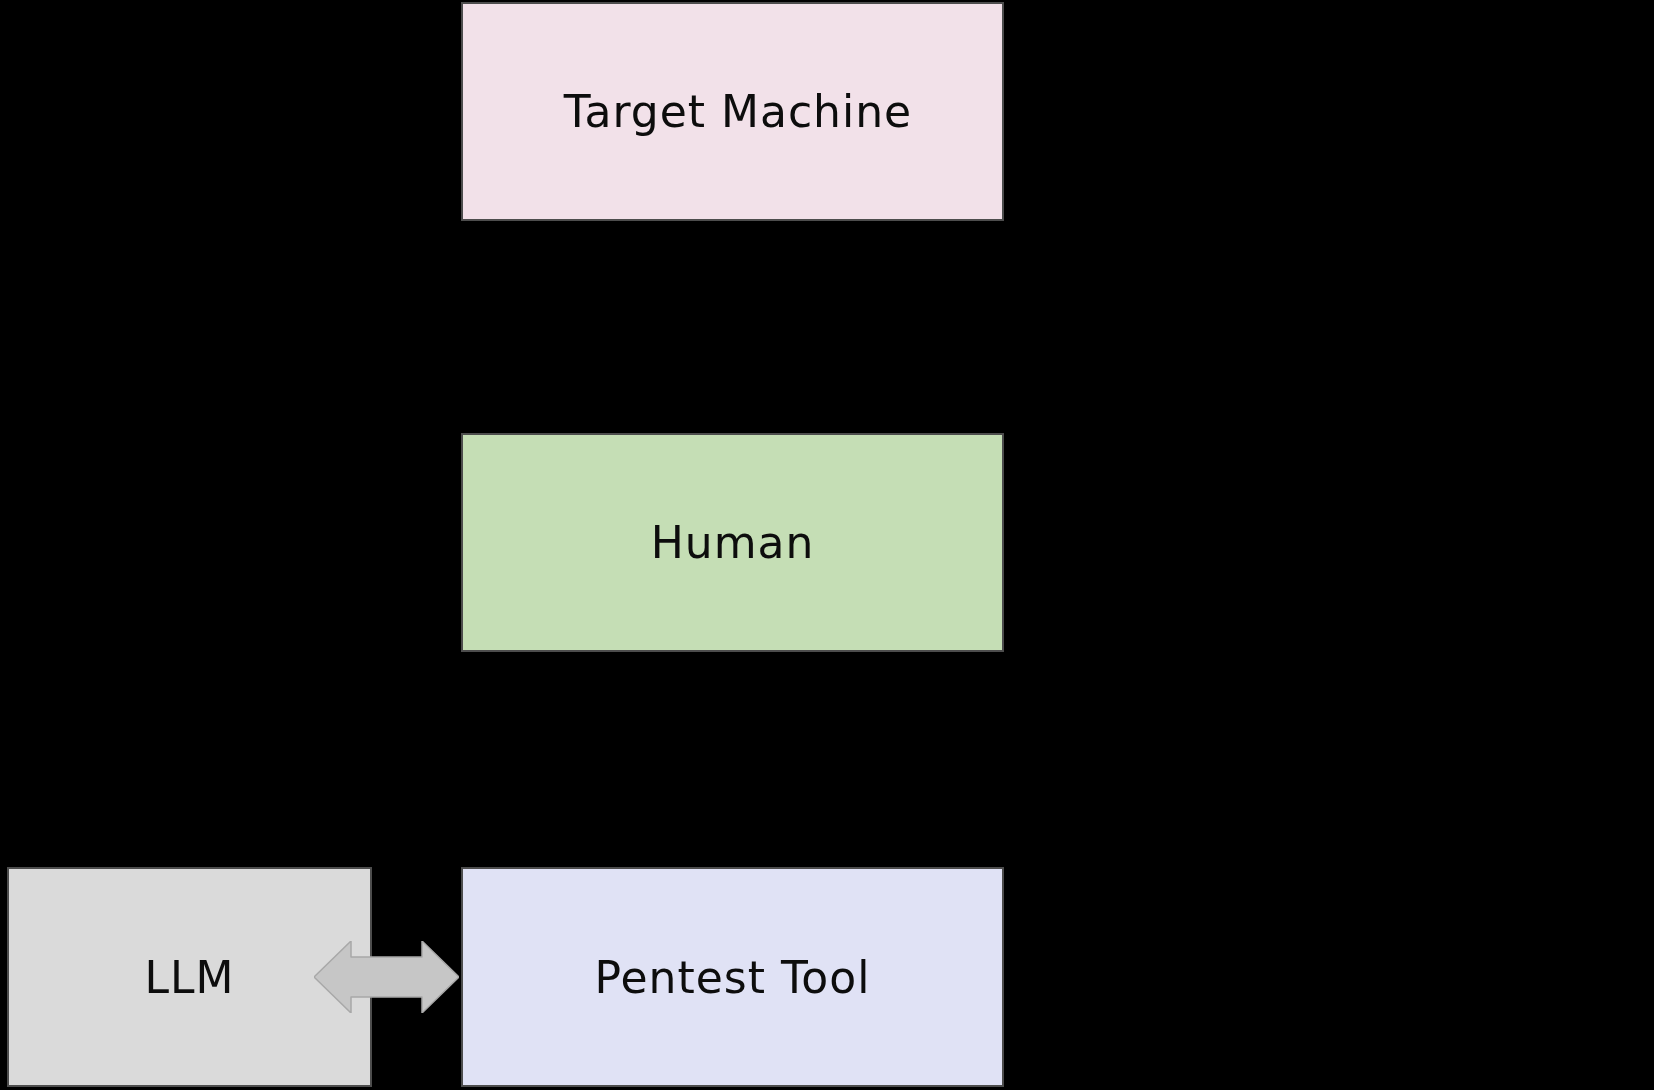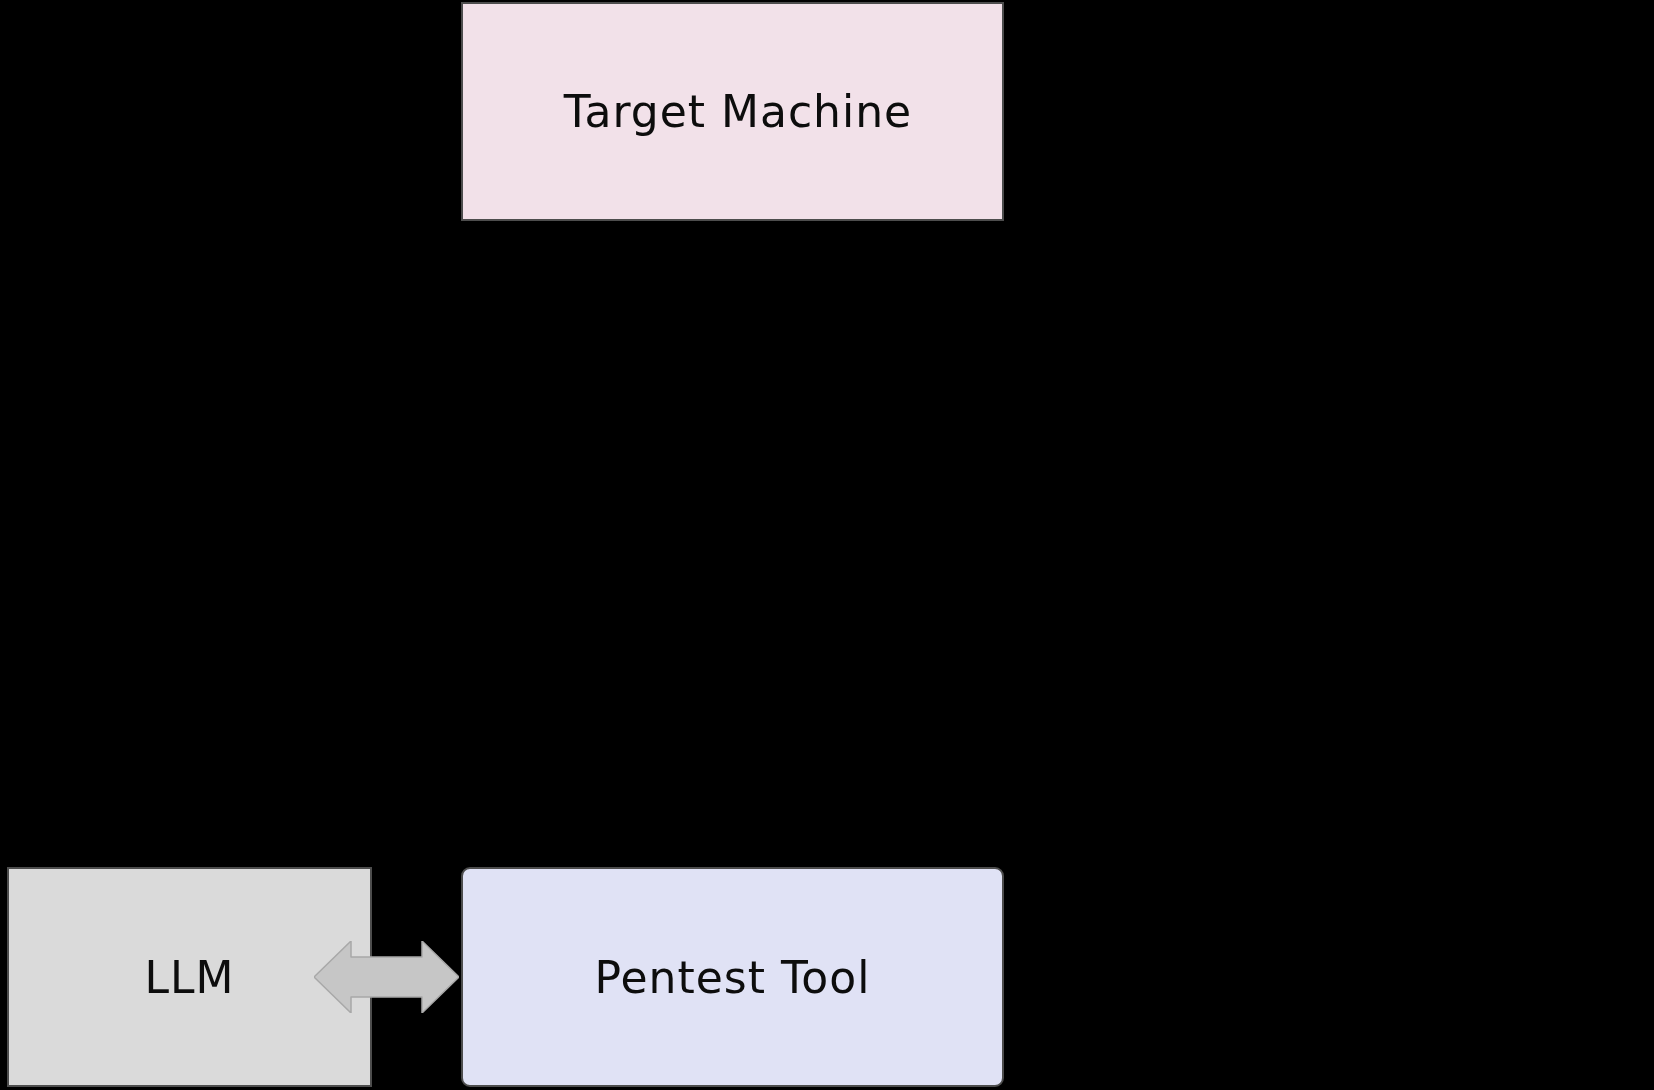--- a/index.html
+++ b/index.html
@@ -24,21 +24,21 @@
     justify-content: center;
   }
   .node .label {
     color: #0d0d0d;
     font-size: 44px;
     letter-spacing: 1px;
     white-space: nowrap;
   }
   .node-target-machine { left: 461px; top: 2px;   width: 543px; height: 219px; padding-left: 11px; }
   .node-human          { left: 461px; top: 433px; width: 543px; height: 219px; }
-  .node-pentest-tool   { left: 461px; top: 867px; width: 543px; height: 220px; border-radius: 9px; }
+  .node-pentest-tool   { left: 461px; top: 867px; width: 543px; height: 220px; }
   .node-llm            { left: 7px;   top: 867px; width: 365px; height: 220px; }
   .connector-llm-pentest {
     position: absolute;
     left: 314px;
     top: 941px;
     width: 145px;
     height: 72px;
   }
   .connector-llm-pentest polygon {
     stroke: #a8a8a8;
@@ -48,20 +48,23 @@
 </style>
 </head>
 <body>
 
 <div class="canvas" style="background-color: rgb(0, 0, 0);">
 
   <div class="node node-target-machine" style="background-color: rgb(242, 225, 233);">
     <span class="label">Target Machine</span>
   </div>
 
+  <div class="node node-human" style="background-color: rgb(197, 222, 181);">
+    <span class="label">Human</span>
+  </div>
 
   <div class="node node-llm" style="background-color: rgb(218, 218, 218);">
     <span class="label">LLM</span>
   </div>
 
   <div class="node node-pentest-tool" style="background-color: rgb(224, 226, 245);">
     <span class="label">Pentest Tool</span>
   </div>
 
   <svg class="connector-llm-pentest" viewBox="0 0 145 72" xmlns="http://www.w3.org/2000/svg" aria-hidden="true">

